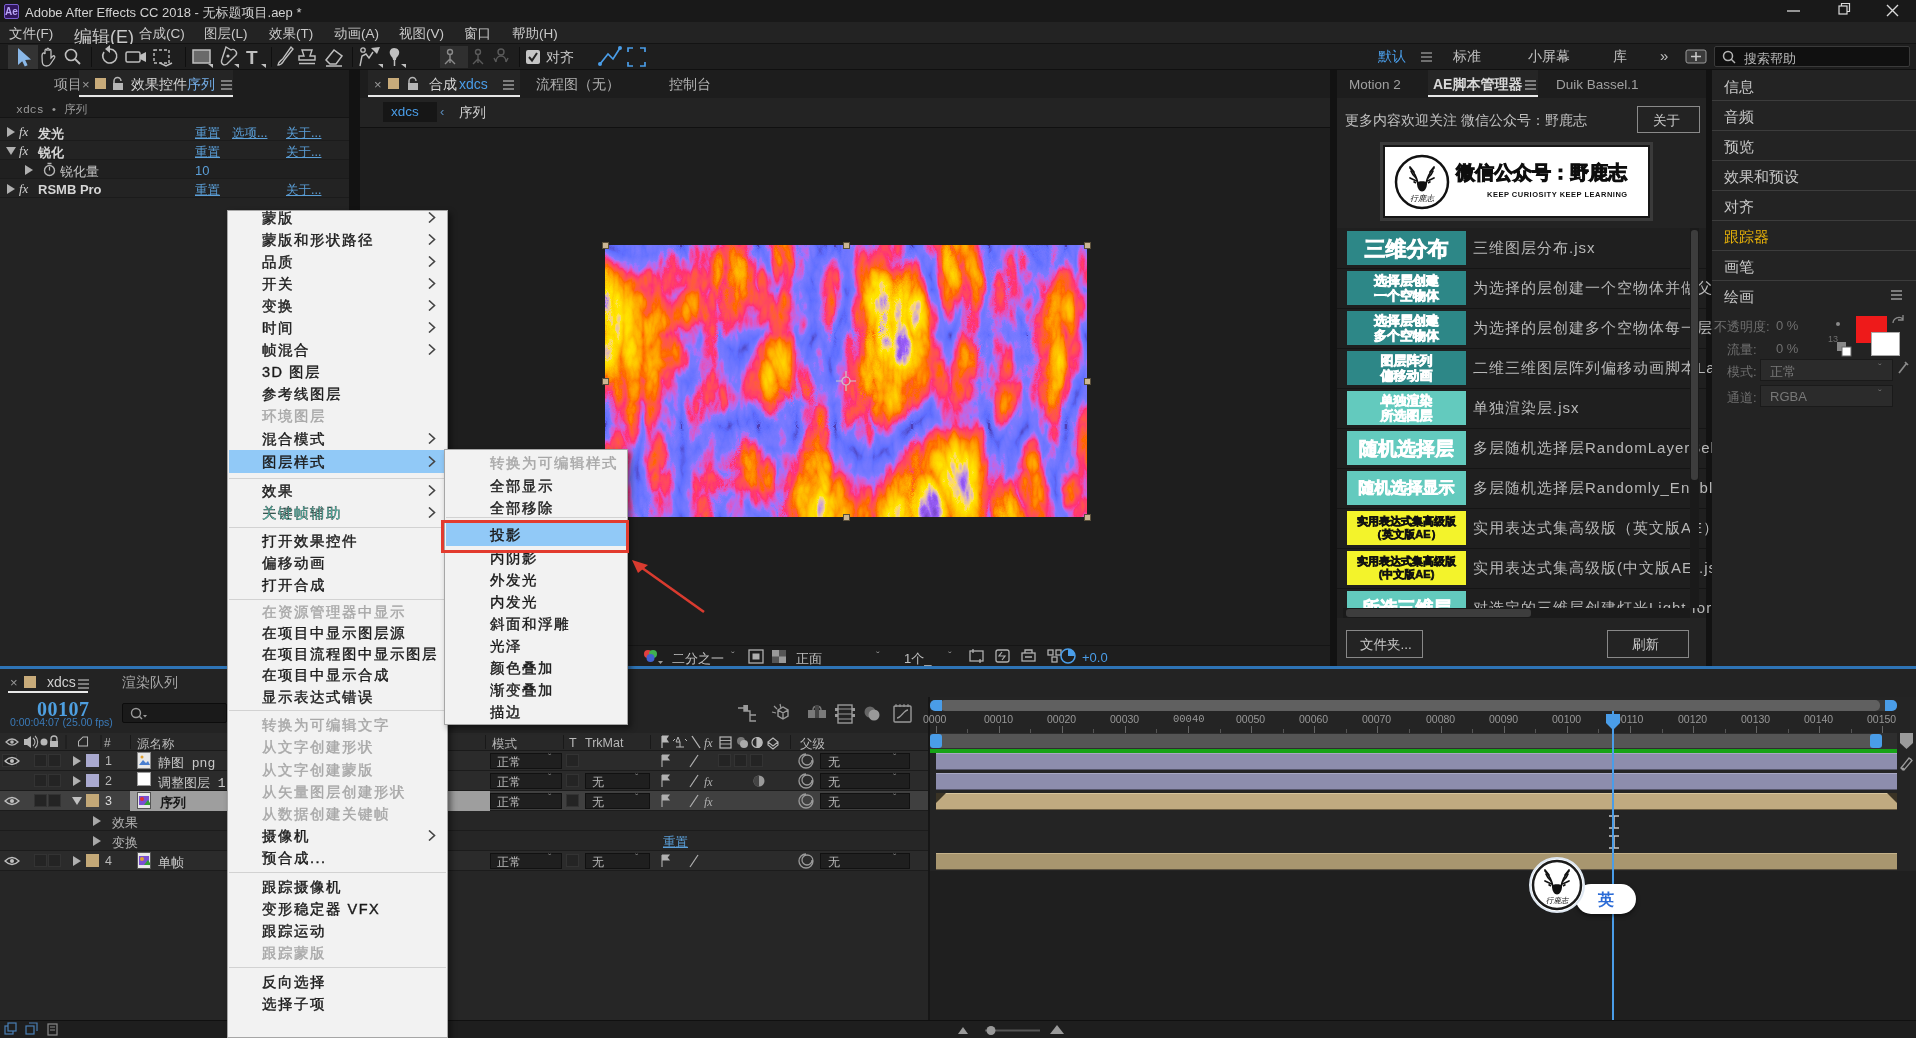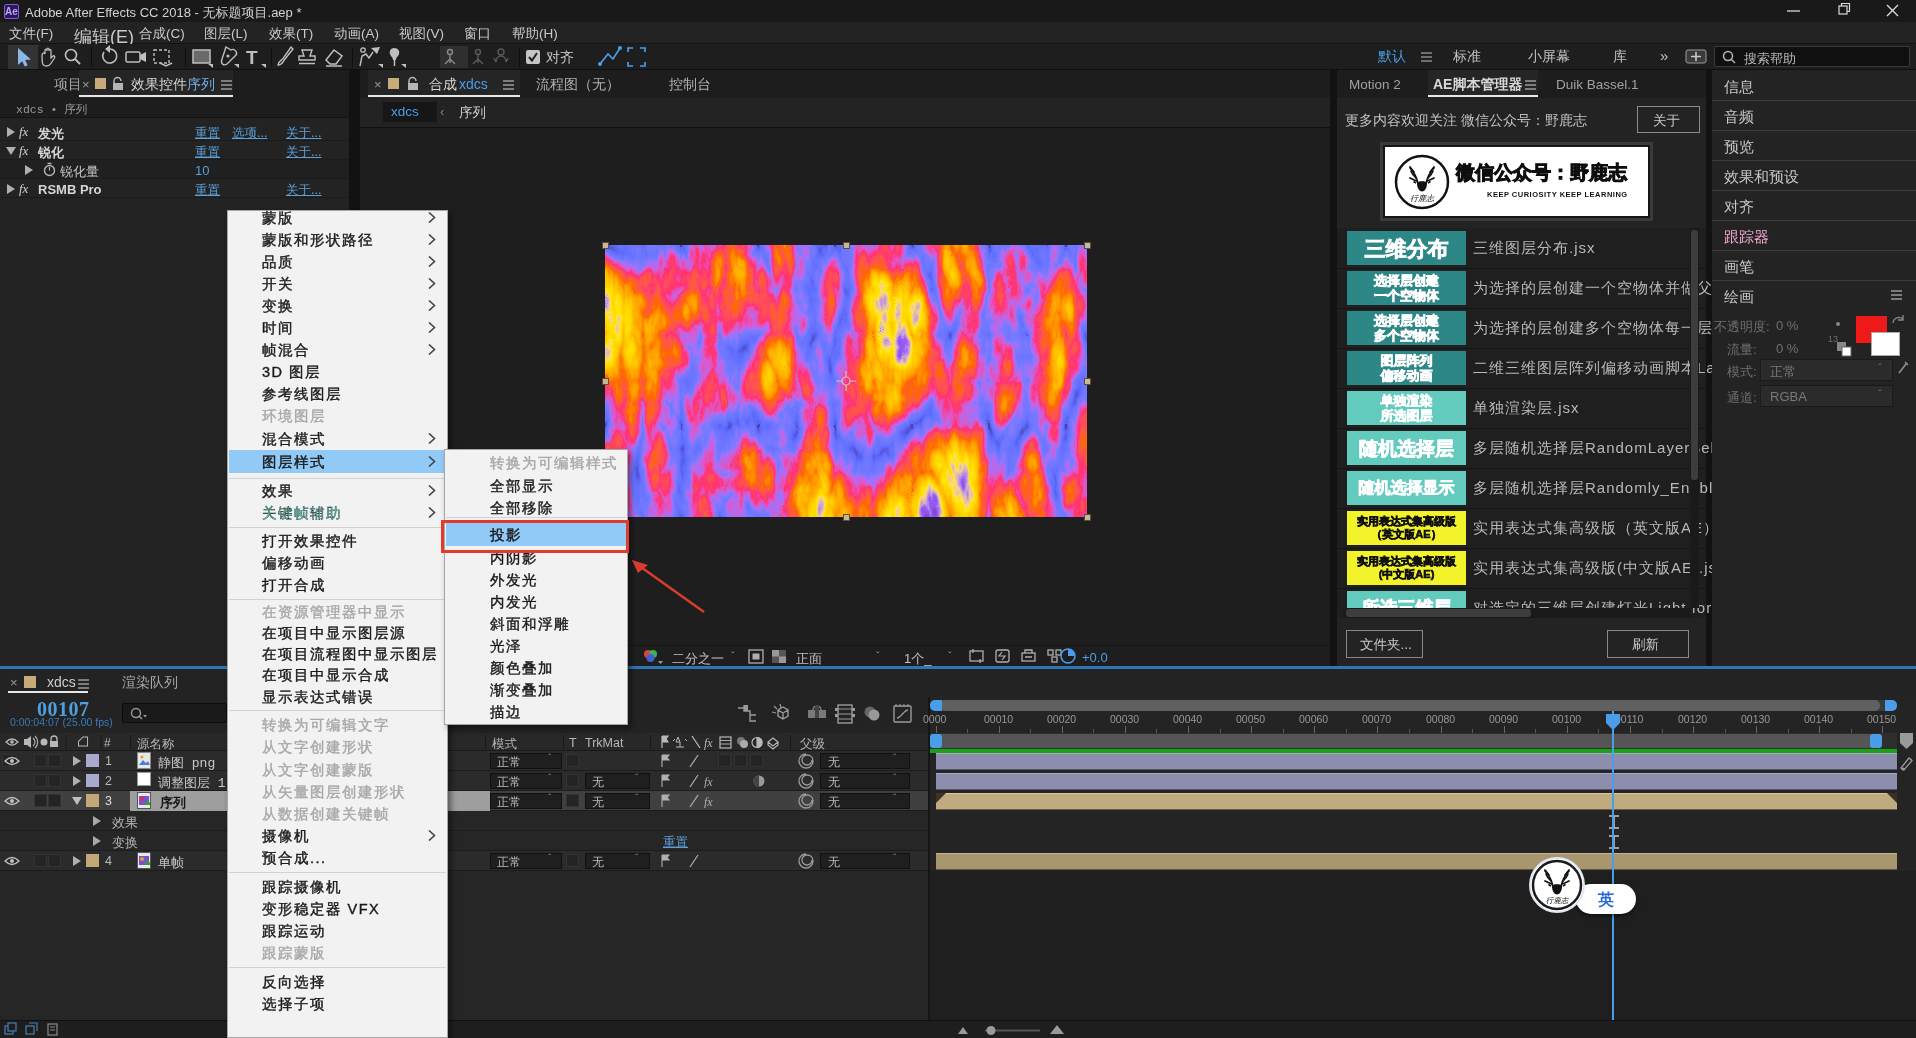--- a/index.html
+++ b/index.html
@@ -322,21 +322,21 @@
 <div class="tx" style="left:1724px;top:78px;font-size:15px;color:#c8c8c8;">信息</div>
 <div class="ab" style="left:1712px;top:100px;width:204px;height:1px;background:#3c3c3c"></div>
 <div class="tx" style="left:1724px;top:108px;font-size:15px;color:#c8c8c8;">音频</div>
 <div class="ab" style="left:1712px;top:130px;width:204px;height:1px;background:#3c3c3c"></div>
 <div class="tx" style="left:1724px;top:138px;font-size:15px;color:#c8c8c8;">预览</div>
 <div class="ab" style="left:1712px;top:160px;width:204px;height:1px;background:#3c3c3c"></div>
 <div class="tx" style="left:1724px;top:168px;font-size:15px;color:#c8c8c8;">效果和预设</div>
 <div class="ab" style="left:1712px;top:190px;width:204px;height:1px;background:#3c3c3c"></div>
 <div class="tx" style="left:1724px;top:198px;font-size:15px;color:#c8c8c8;">对齐</div>
 <div class="ab" style="left:1712px;top:220px;width:204px;height:1px;background:#3c3c3c"></div>
-<div class="tx" style="left:1724px;top:228px;font-size:15px;color:#f9a8d4;">跟踪器</div>
+<div class="tx" style="left:1724px;top:228px;font-size:15px;color:#eab308;">跟踪器</div>
 <div class="ab" style="left:1712px;top:250px;width:204px;height:1px;background:#3c3c3c"></div>
 <div class="tx" style="left:1724px;top:258px;font-size:15px;color:#c8c8c8;">画笔</div>
 <div class="ab" style="left:1712px;top:280px;width:204px;height:1px;background:#3c3c3c"></div>
 <div class="tx" style="left:1724px;top:288px;font-size:15px;color:#c8c8c8;">绘画</div>
 <svg class="ab" style="left:1890px;top:288px" width="14" height="14">
     <path d="M1 3 h11 M1 7 h11 M1 11 h11" stroke="#9a9a9a" stroke-width="1.4"></path>
   </svg>
 <div class="tx" style="left:1714px;top:318px;font-size:13px;color:#6f6f6f;">不透明度:</div>
 <div class="tx" style="left:1776px;top:318px;font-size:13px;color:#6f6f6f;">0 %</div>
 <div class="ab" style="left:1836px;top:322px;width:4px;height:4px;background:#8a8a8a;border-radius:50%"></div>
@@ -616,21 +616,21 @@
 <div class="ab" style="left:967px;top:729px;width:1px;height:4px;background:#555"></div>
 <div class="tx" style="left:984px;top:713px;font-size:10.5px;color:#989898;">00010</div>
 <div class="ab" style="left:999px;top:726px;width:1px;height:7px;background:#666"></div>
 <div class="ab" style="left:1030px;top:729px;width:1px;height:4px;background:#555"></div>
 <div class="tx" style="left:1047px;top:713px;font-size:10.5px;color:#989898;">00020</div>
 <div class="ab" style="left:1062px;top:726px;width:1px;height:7px;background:#666"></div>
 <div class="ab" style="left:1093px;top:729px;width:1px;height:4px;background:#555"></div>
 <div class="tx" style="left:1110px;top:713px;font-size:10.5px;color:#989898;">00030</div>
 <div class="ab" style="left:1125px;top:726px;width:1px;height:7px;background:#666"></div>
 <div class="ab" style="left:1156px;top:729px;width:1px;height:4px;background:#555"></div>
-<div class="tx" style="left:1173px;top:713px;font-size:10.5px;color:#989898;">00040</div>
+<div class="tx" style="left:1173px;top:713px;font-size:10.5px;color:#989898;font-family:Liberation Mono, monospace;">00040</div>
 <div class="ab" style="left:1188px;top:726px;width:1px;height:7px;background:#666"></div>
 <div class="ab" style="left:1220px;top:729px;width:1px;height:4px;background:#555"></div>
 <div class="tx" style="left:1236px;top:713px;font-size:10.5px;color:#989898;">00050</div>
 <div class="ab" style="left:1251px;top:726px;width:1px;height:7px;background:#666"></div>
 <div class="ab" style="left:1283px;top:729px;width:1px;height:4px;background:#555"></div>
 <div class="tx" style="left:1299px;top:713px;font-size:10.5px;color:#989898;">00060</div>
 <div class="ab" style="left:1314px;top:726px;width:1px;height:7px;background:#666"></div>
 <div class="ab" style="left:1346px;top:729px;width:1px;height:4px;background:#555"></div>
 <div class="tx" style="left:1362px;top:713px;font-size:10.5px;color:#989898;">00070</div>
 <div class="ab" style="left:1377px;top:726px;width:1px;height:7px;background:#666"></div>

